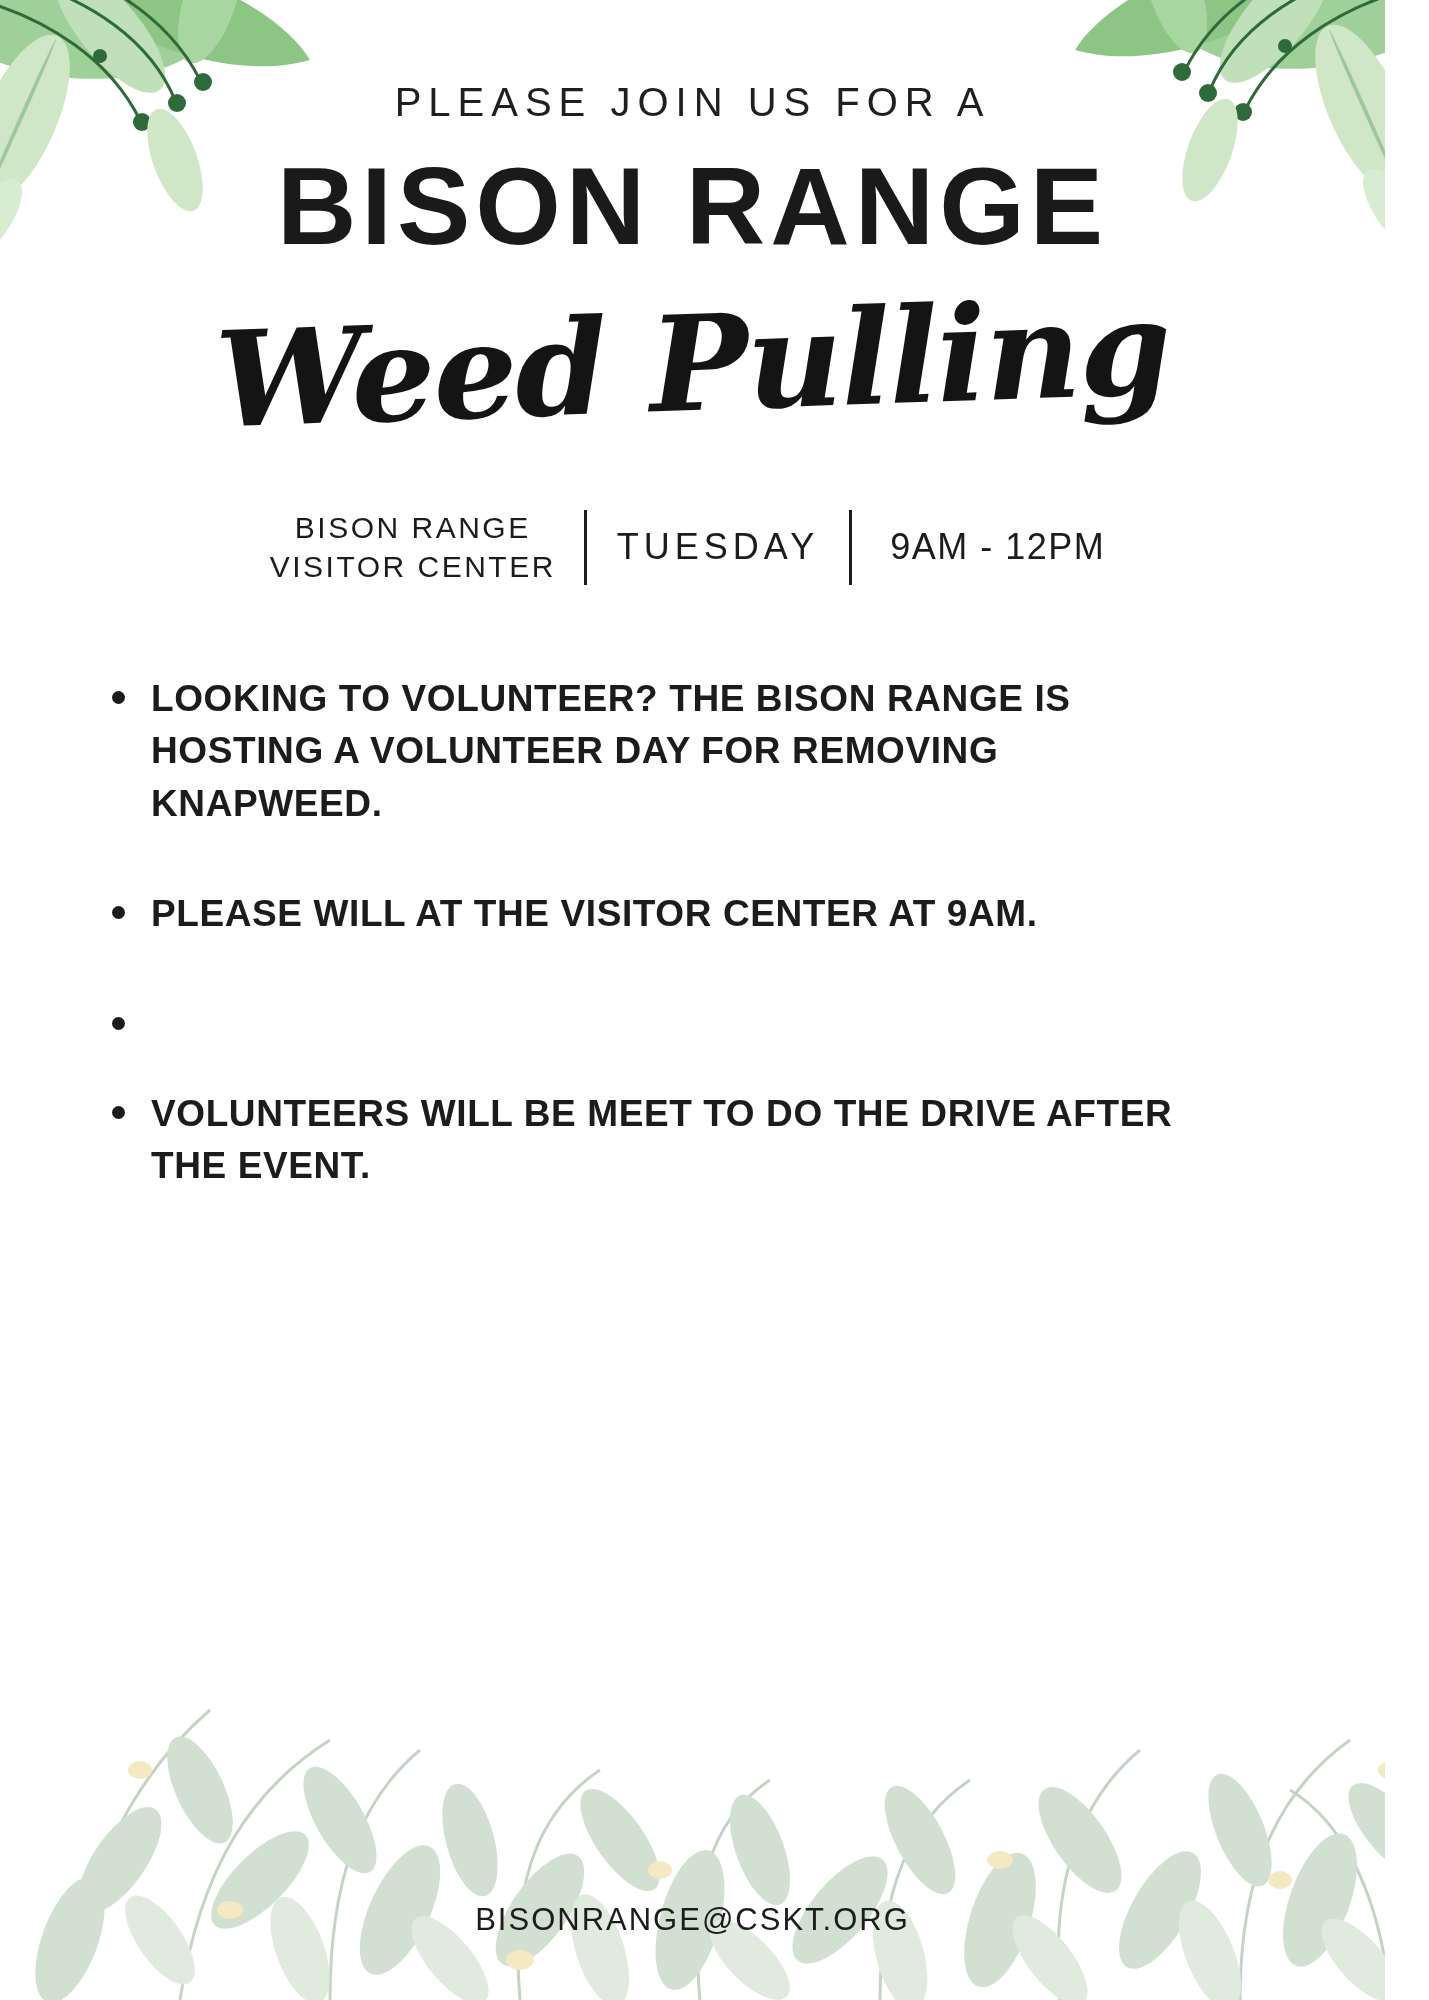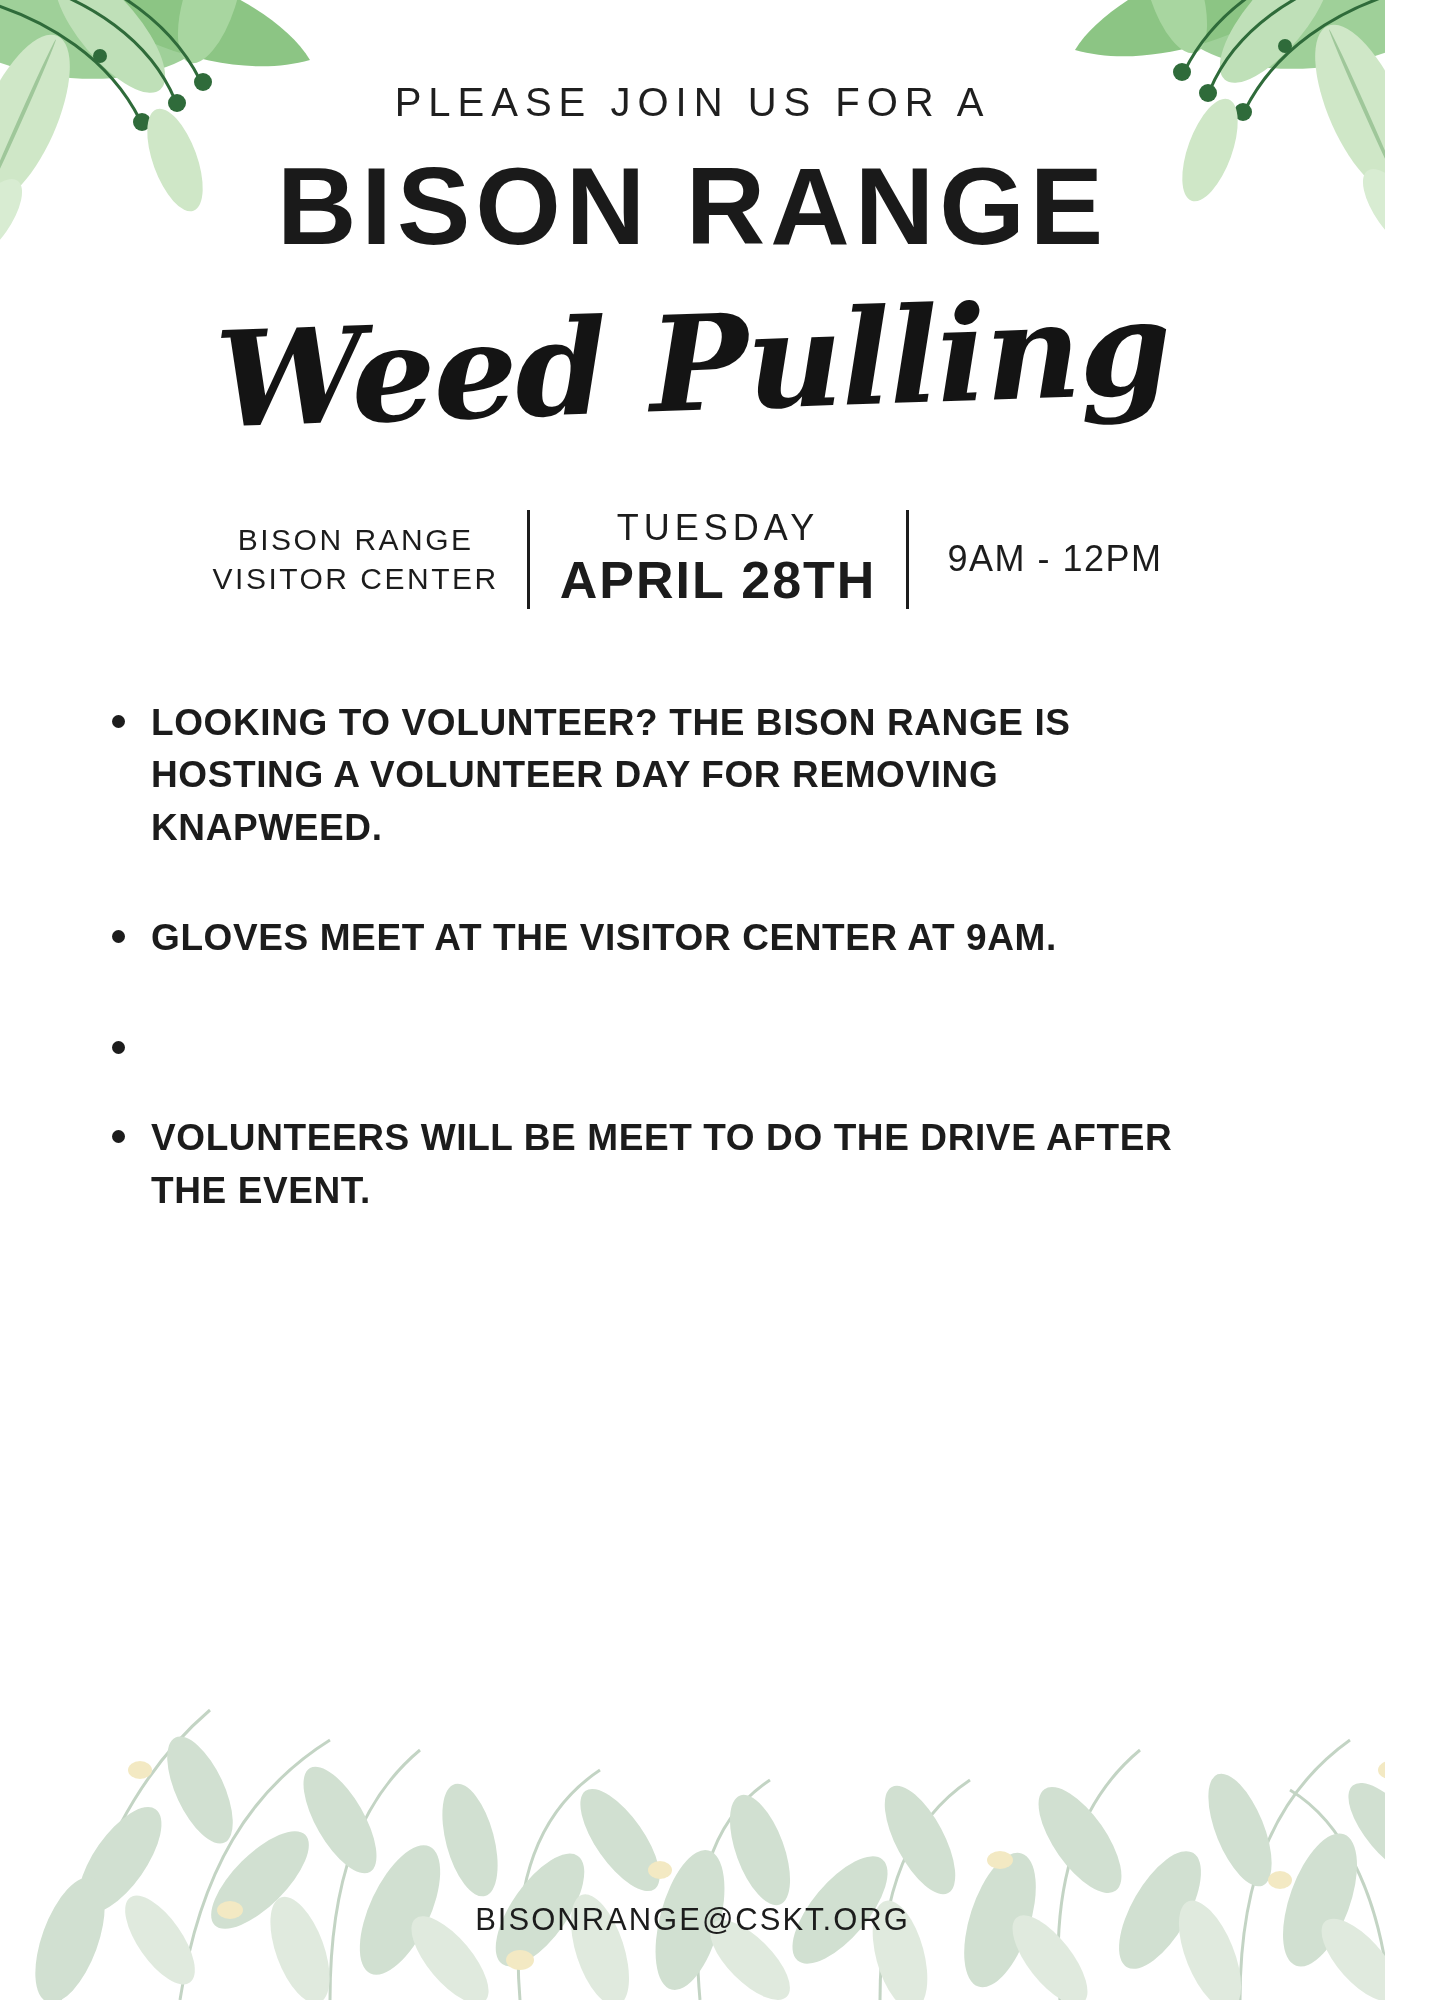--- a/index.html
+++ b/index.html
@@ -219,36 +219,35 @@
   <div class="details">
     <div class="det-block">
       <div class="det-place">
         <div>BISON RANGE</div>
         <div>VISITOR CENTER</div>
       </div>
     </div>
     <div class="divider"></div>
     <div class="det-block det-center">
       <div class="det-day">TUESDAY</div>
-      <div class="det-date">APRIL 28TH</div>
     </div>
     <div class="divider"></div>
     <div class="det-block">
       <div class="det-time">9AM - 12PM</div>
     </div>
   </div>
 
   <div class="bullets">
     <div class="bullet">
       <span class="bullet-dot"></span>
       <span class="bullet-text">LOOKING TO VOLUNTEER? THE BISON RANGE IS HOSTING A VOLUNTEER DAY FOR REMOVING KNAPWEED.</span>
     </div>
     <div class="bullet">
       <span class="bullet-dot"></span>
-      <span class="bullet-text">GLOVES MEET AT THE VISITOR CENTER AT 9AM.</span>
+      <span class="bullet-text">PLEASE WILL AT THE VISITOR CENTER AT 9AM.</span>
     </div>
     <div class="bullet">
       <span class="bullet-dot"></span>
     </div>
     <div class="bullet">
       <span class="bullet-dot"></span>
       <span class="bullet-text">VOLUNTEERS WILL BE MEET TO DO THE DRIVE AFTER THE EVENT.</span>
     </div>
   </div>
 

